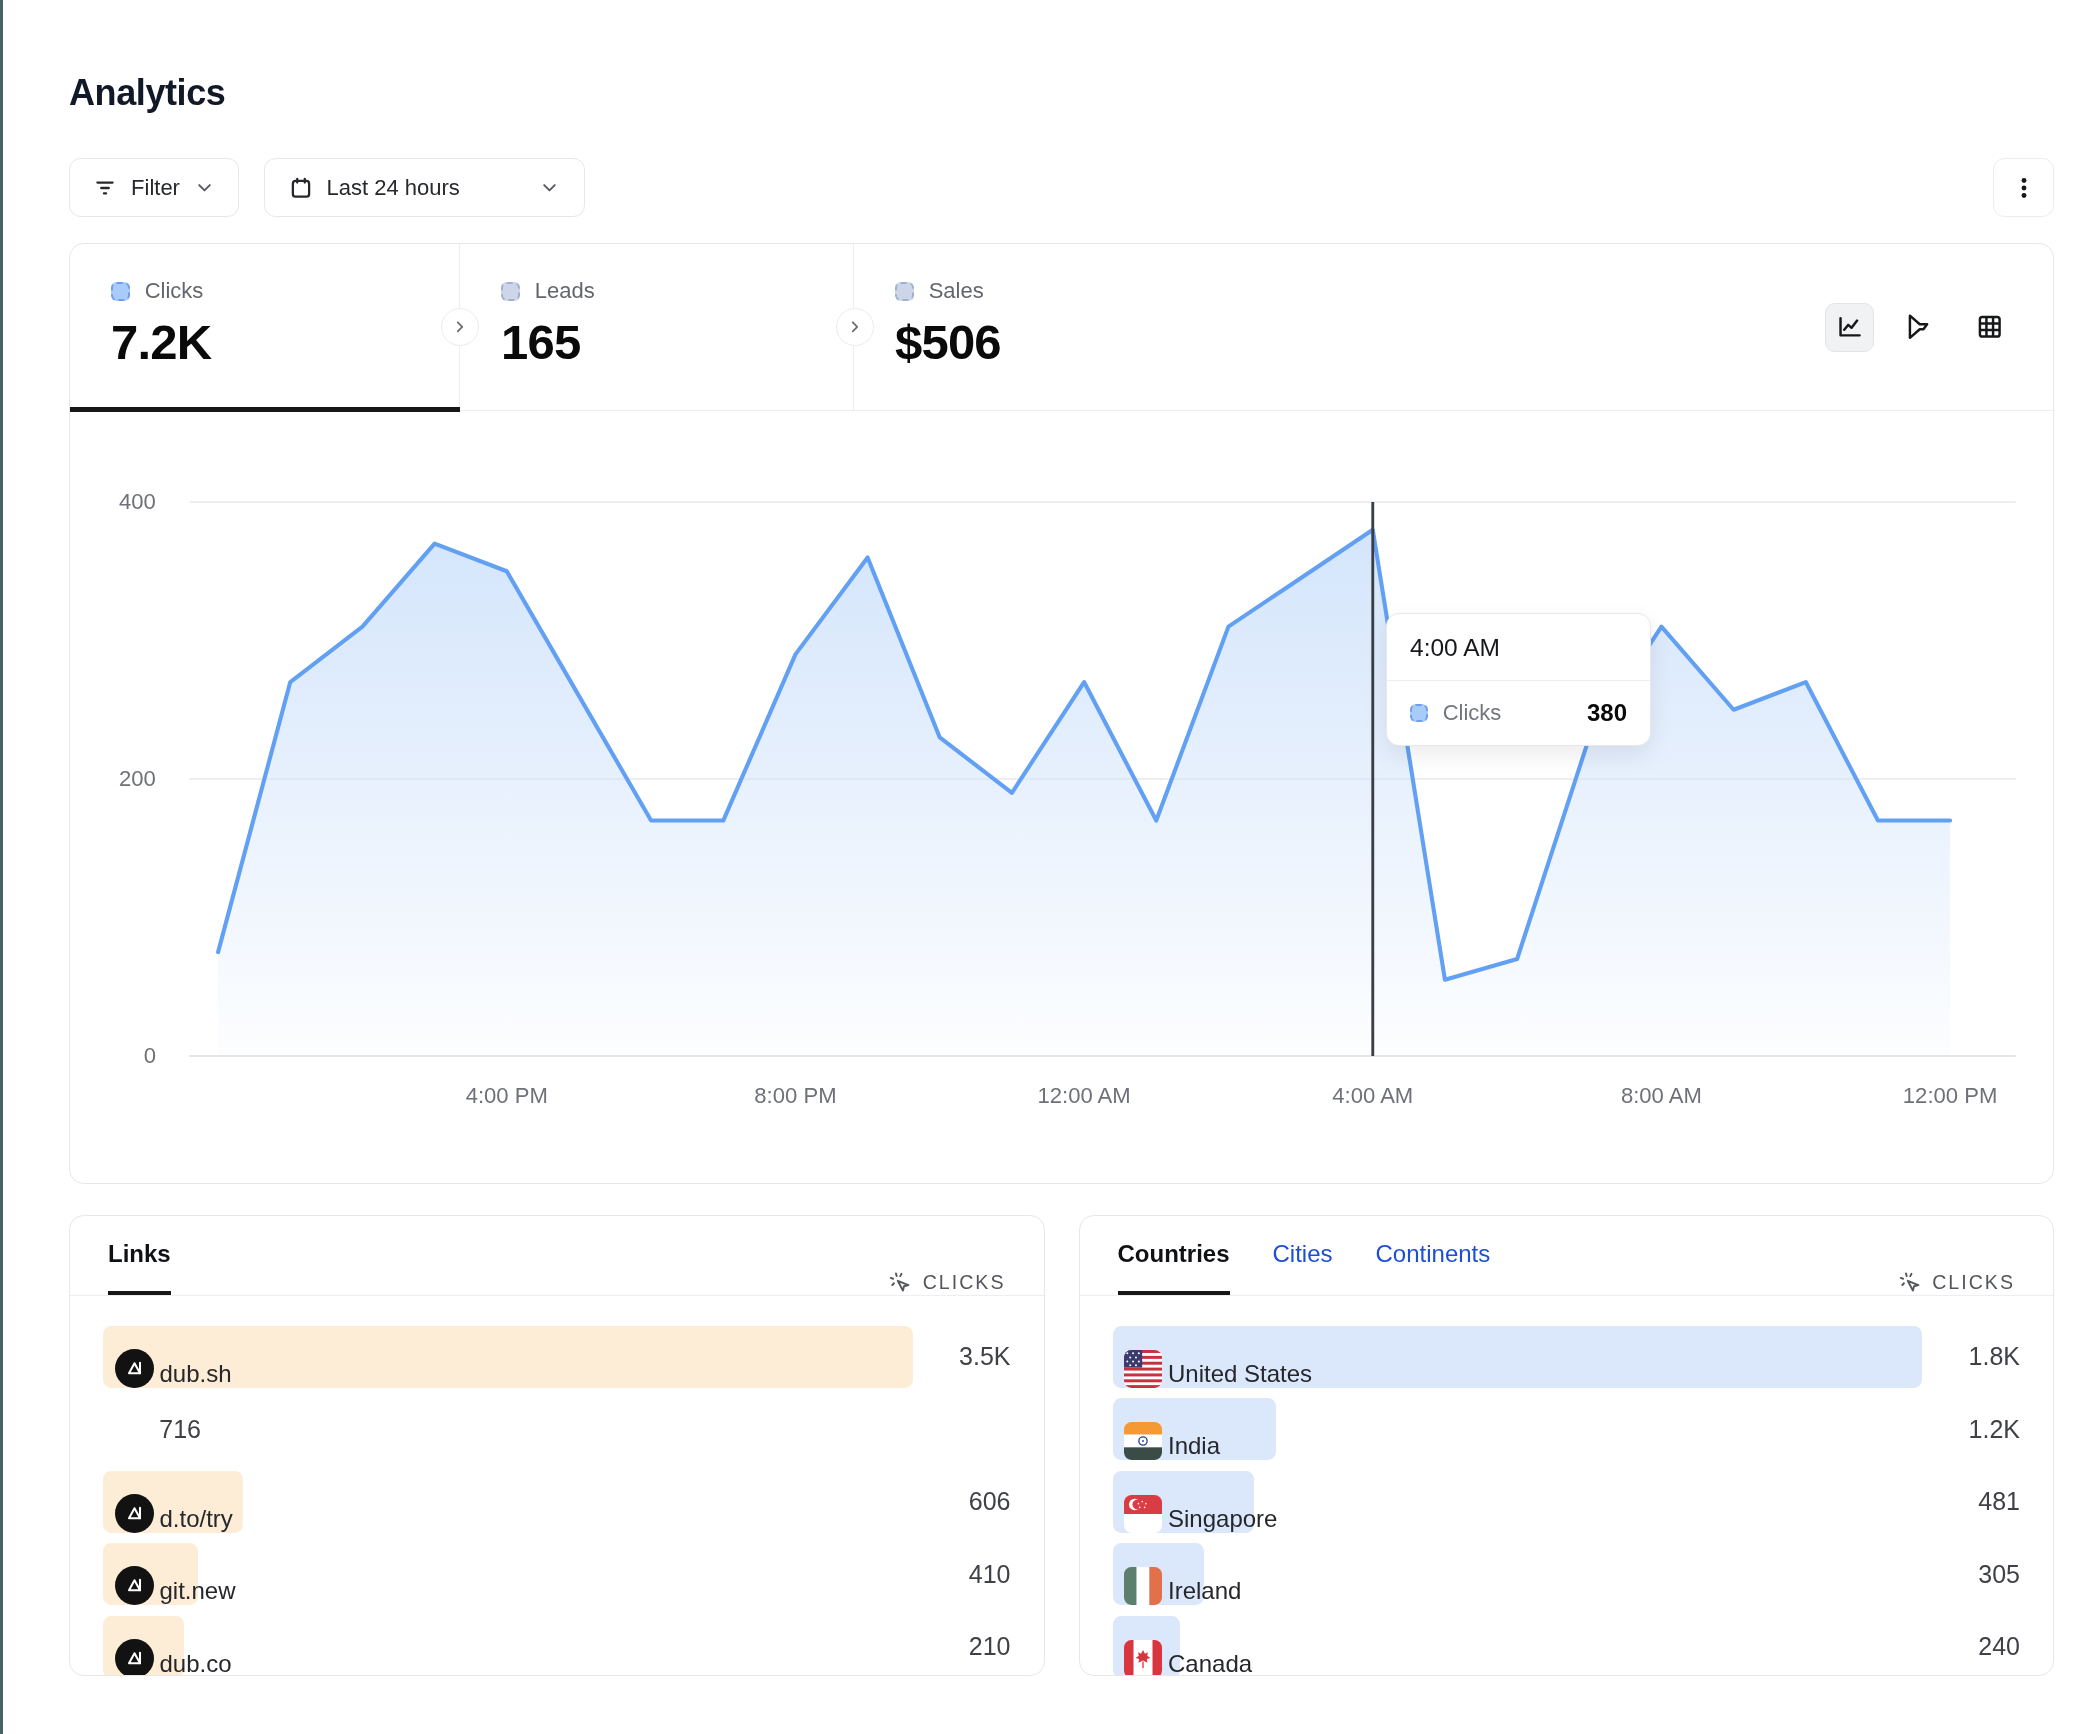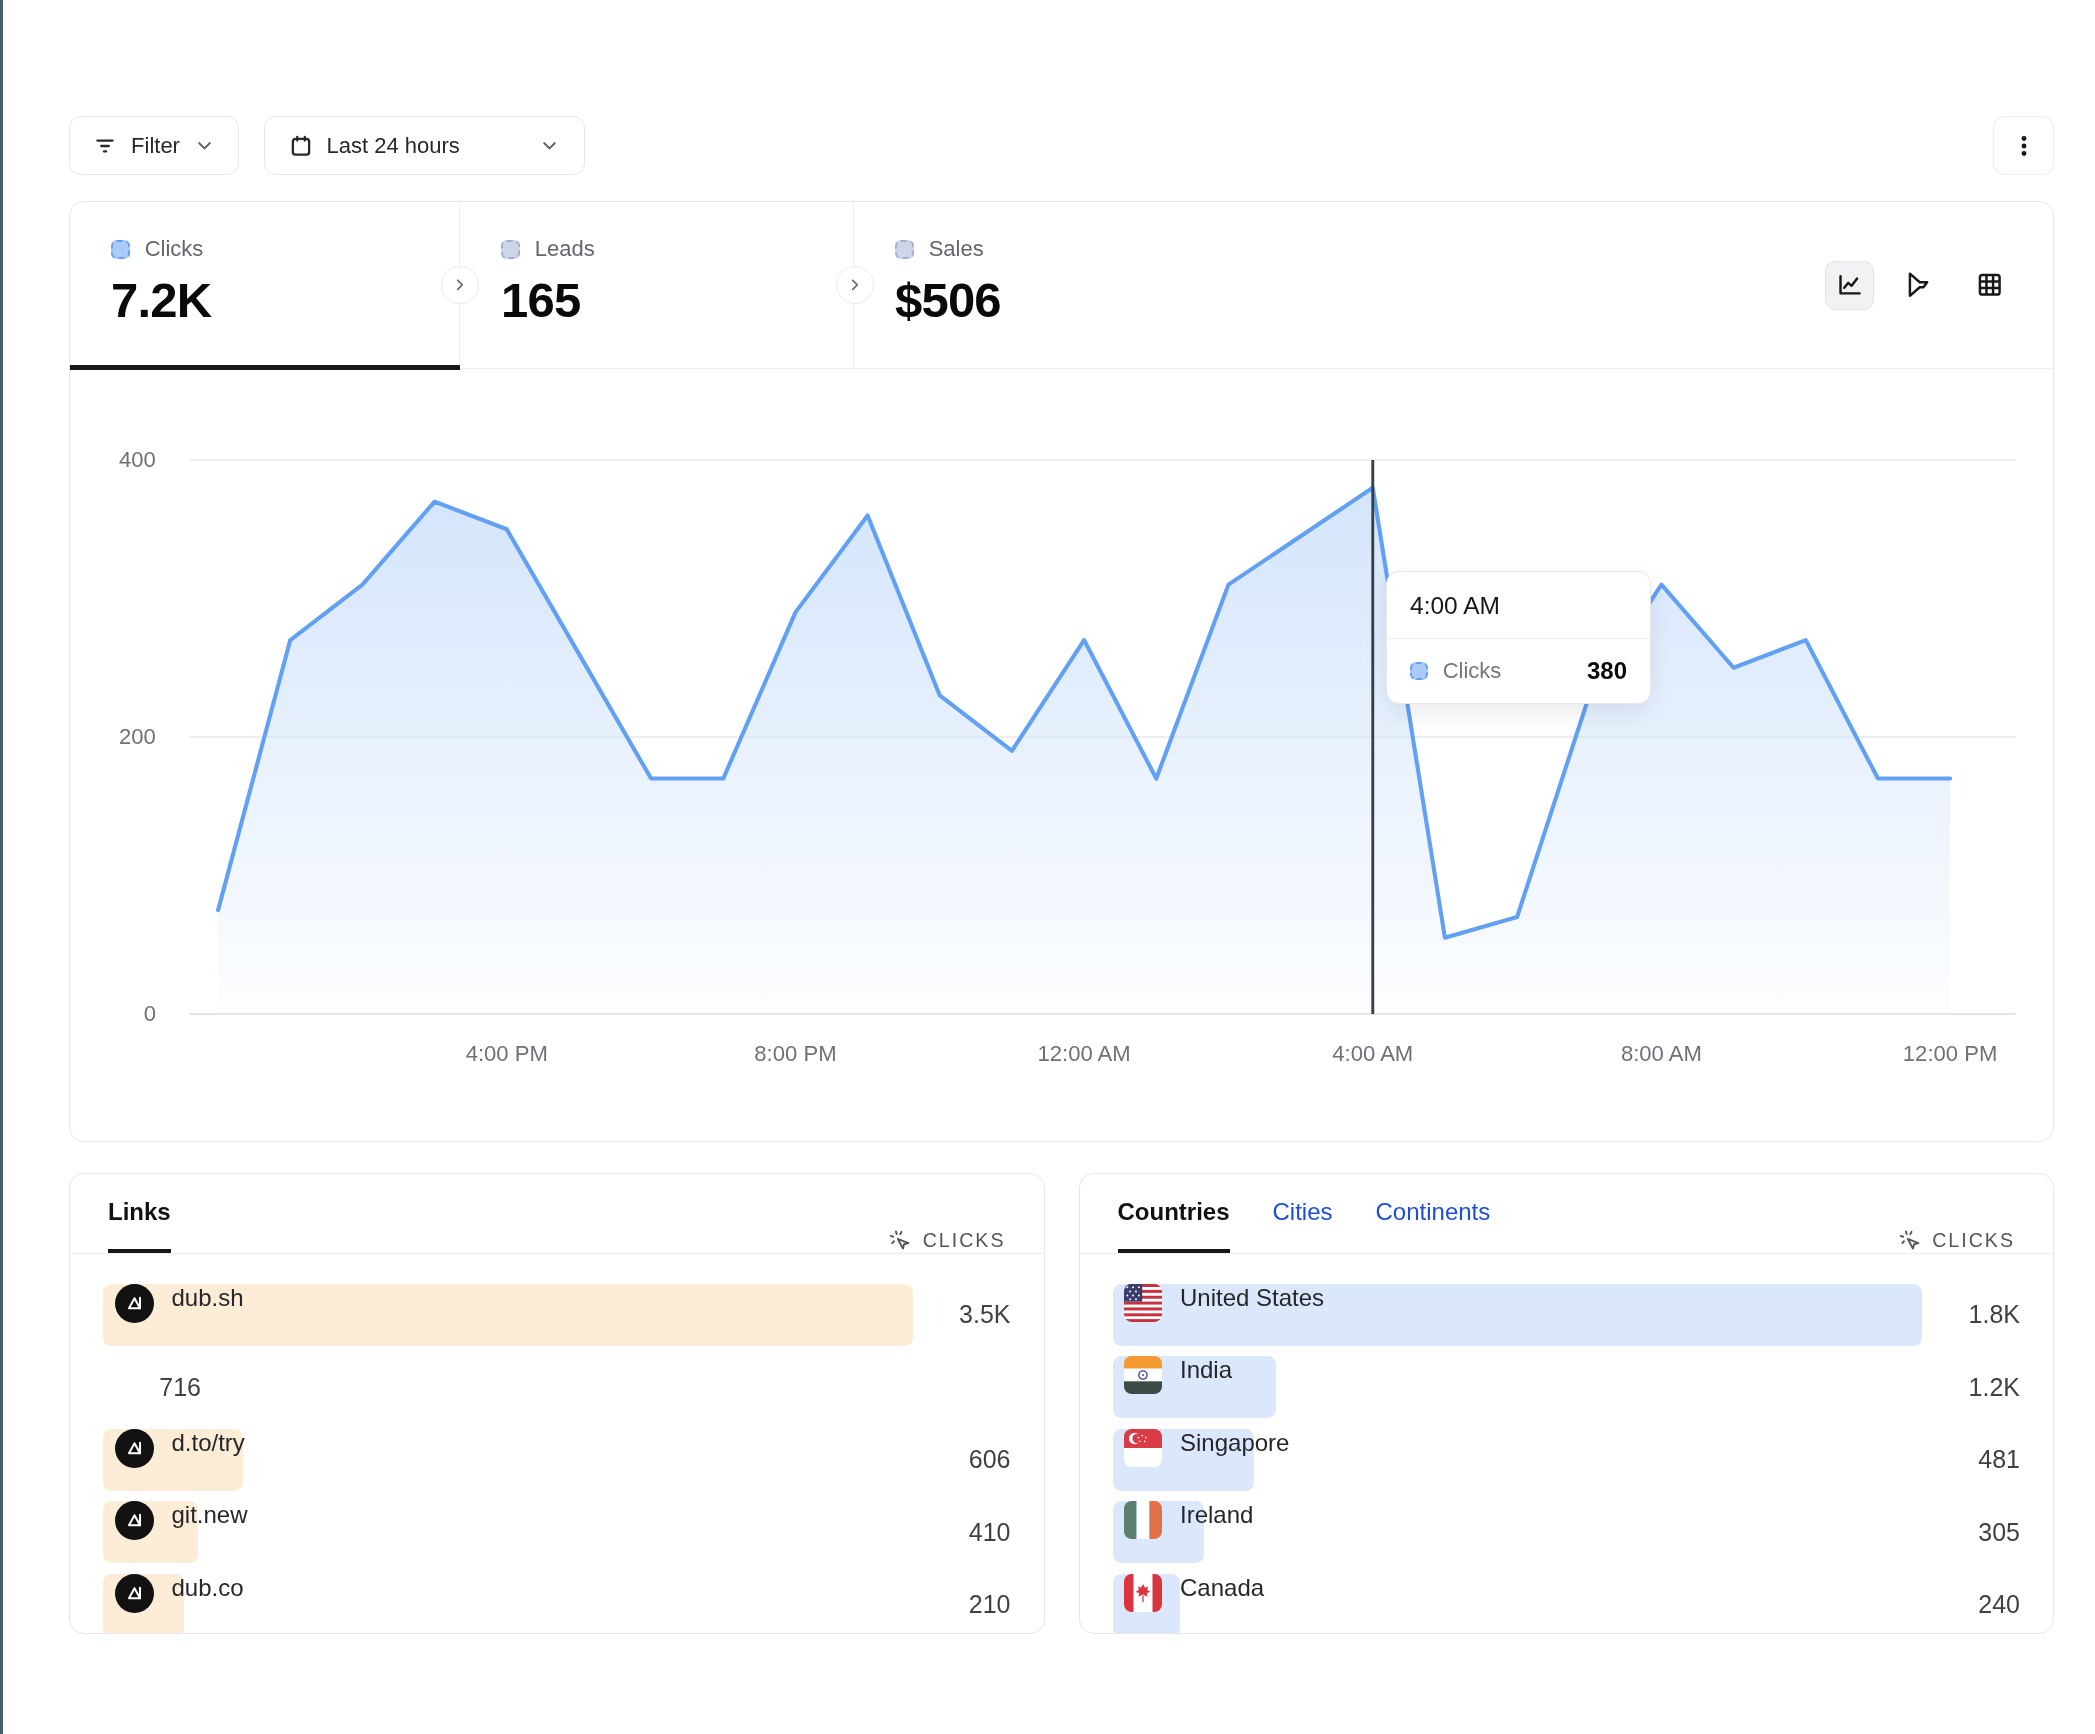--- a/index.html
+++ b/index.html
@@ -66,32 +66,33 @@
                border-bottom:4.1px solid transparent; cursor:pointer; }
   .panel-tab.active { color:#0f1115; font-weight:600; border-bottom-color:#171717; }
   .panel-metric { margin-left:auto; display:flex; align-items:center; gap:9.8px; color:#54565c;
                   font-size:19.6px; letter-spacing:2px; font-weight:500; }
   .rows { padding:29.5px 33px 0 33px; }
   .row { display:flex; align-items:center; height:62px; margin-bottom:10.6px; }
   .row-track { position:relative; flex:1; height:100%; }
   .row-bar { position:absolute; left:0; top:0; height:100%; border-radius:8.2px; }
   .links-bar { background:#fdecd6; }
   .countries-bar { background:#dbe7fb; }
-  .row-content { position:absolute; left:0; top:0; height:100%; display:flex; align-items:flex-start;
-                 gap:18px; padding-left:11.5px; }
+  .row-content { position:absolute; left:0; top:0; height:100%; display:flex; align-items:flex-end;
+                 gap:6px; padding-left:11.5px; }
   .row-label { font-size:24px; color:#26272b; font-weight:500; white-space:nowrap; }
   .row-value { width:98px; text-align:right; font-size:25px; color:#3f4147; }
   .avatar { width:39px; height:39px; border-radius:50%; background:#121212; display:flex; align-items:center; justify-content:center; }
   .flag { width:38px; height:38px; border-radius:7.4px; overflow:hidden; display:block; }
 </style>
 </head>
 <body>
 
 <div class="content">
 
+  <h1 class="page-title">Analytics</h1>
 
   <div class="toolbar">
     <button class="btn filter-btn">
       <span style="display:flex">
         <svg width="26" height="26" viewBox="0 0 24 24" fill="none" stroke="#26282c" stroke-width="2.1" stroke-linecap="round">
           <line x1="5" y1="7" x2="19" y2="7"></line>
             <line x1="8.5" y1="12" x2="15.5" y2="12"></line>
             <line x1="11" y1="17" x2="13" y2="17"></line>
         </svg>
       </span>

